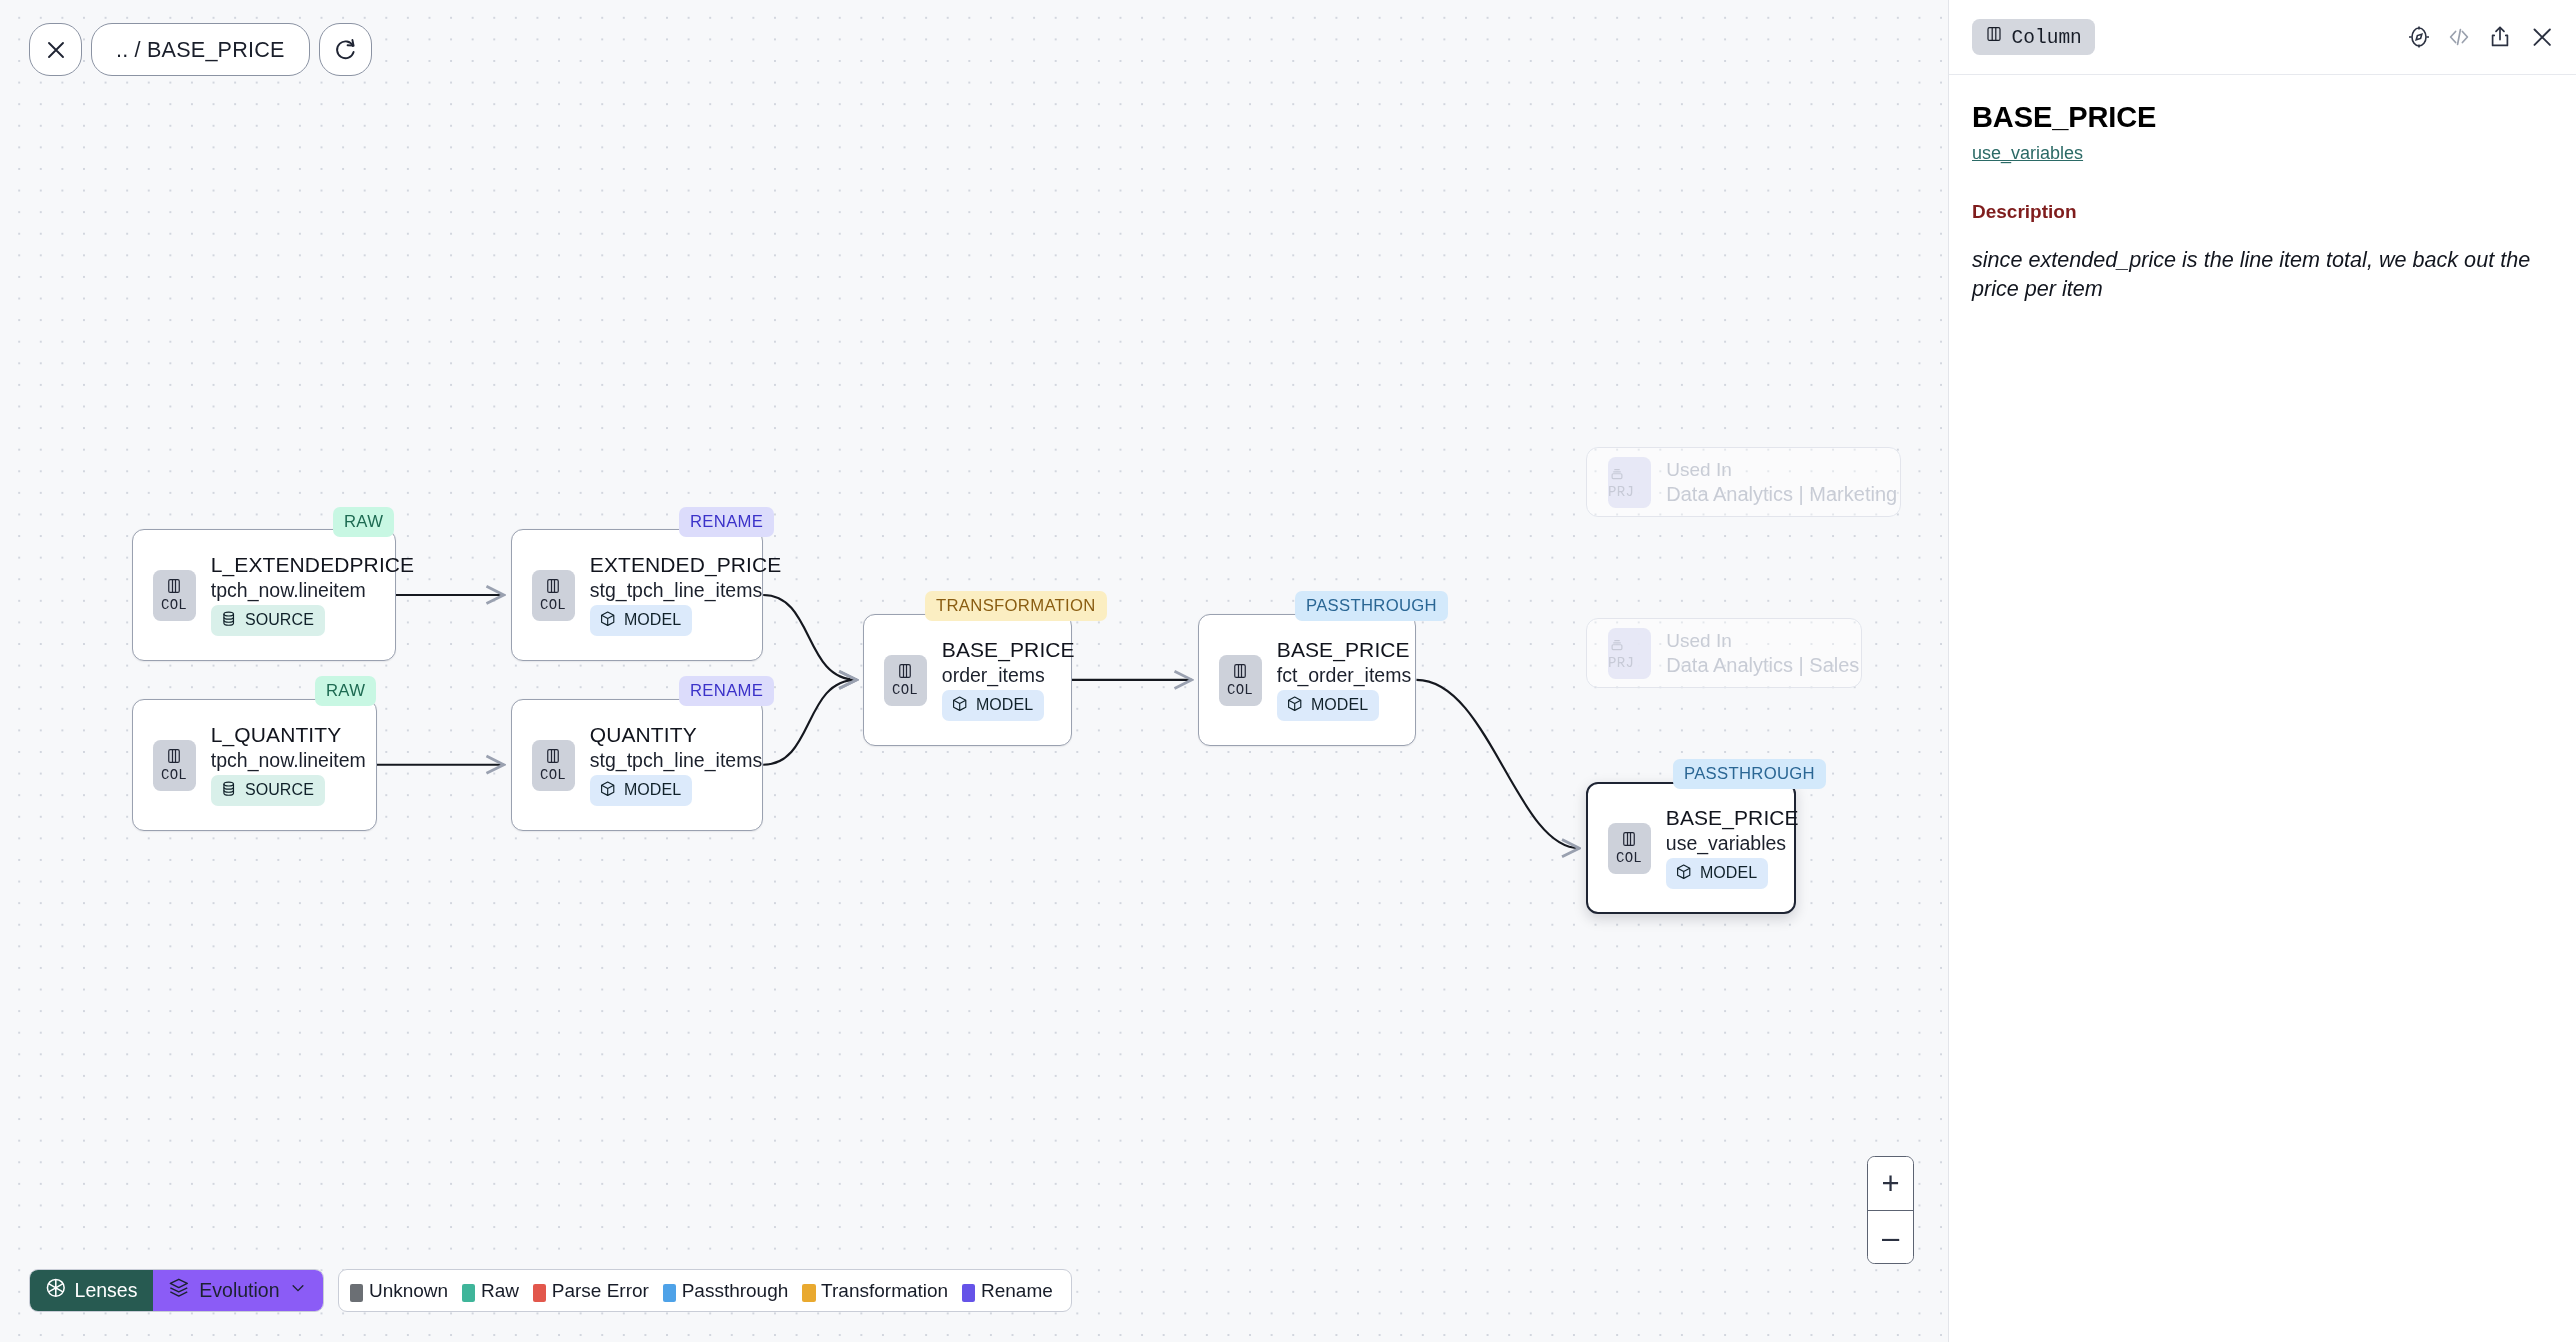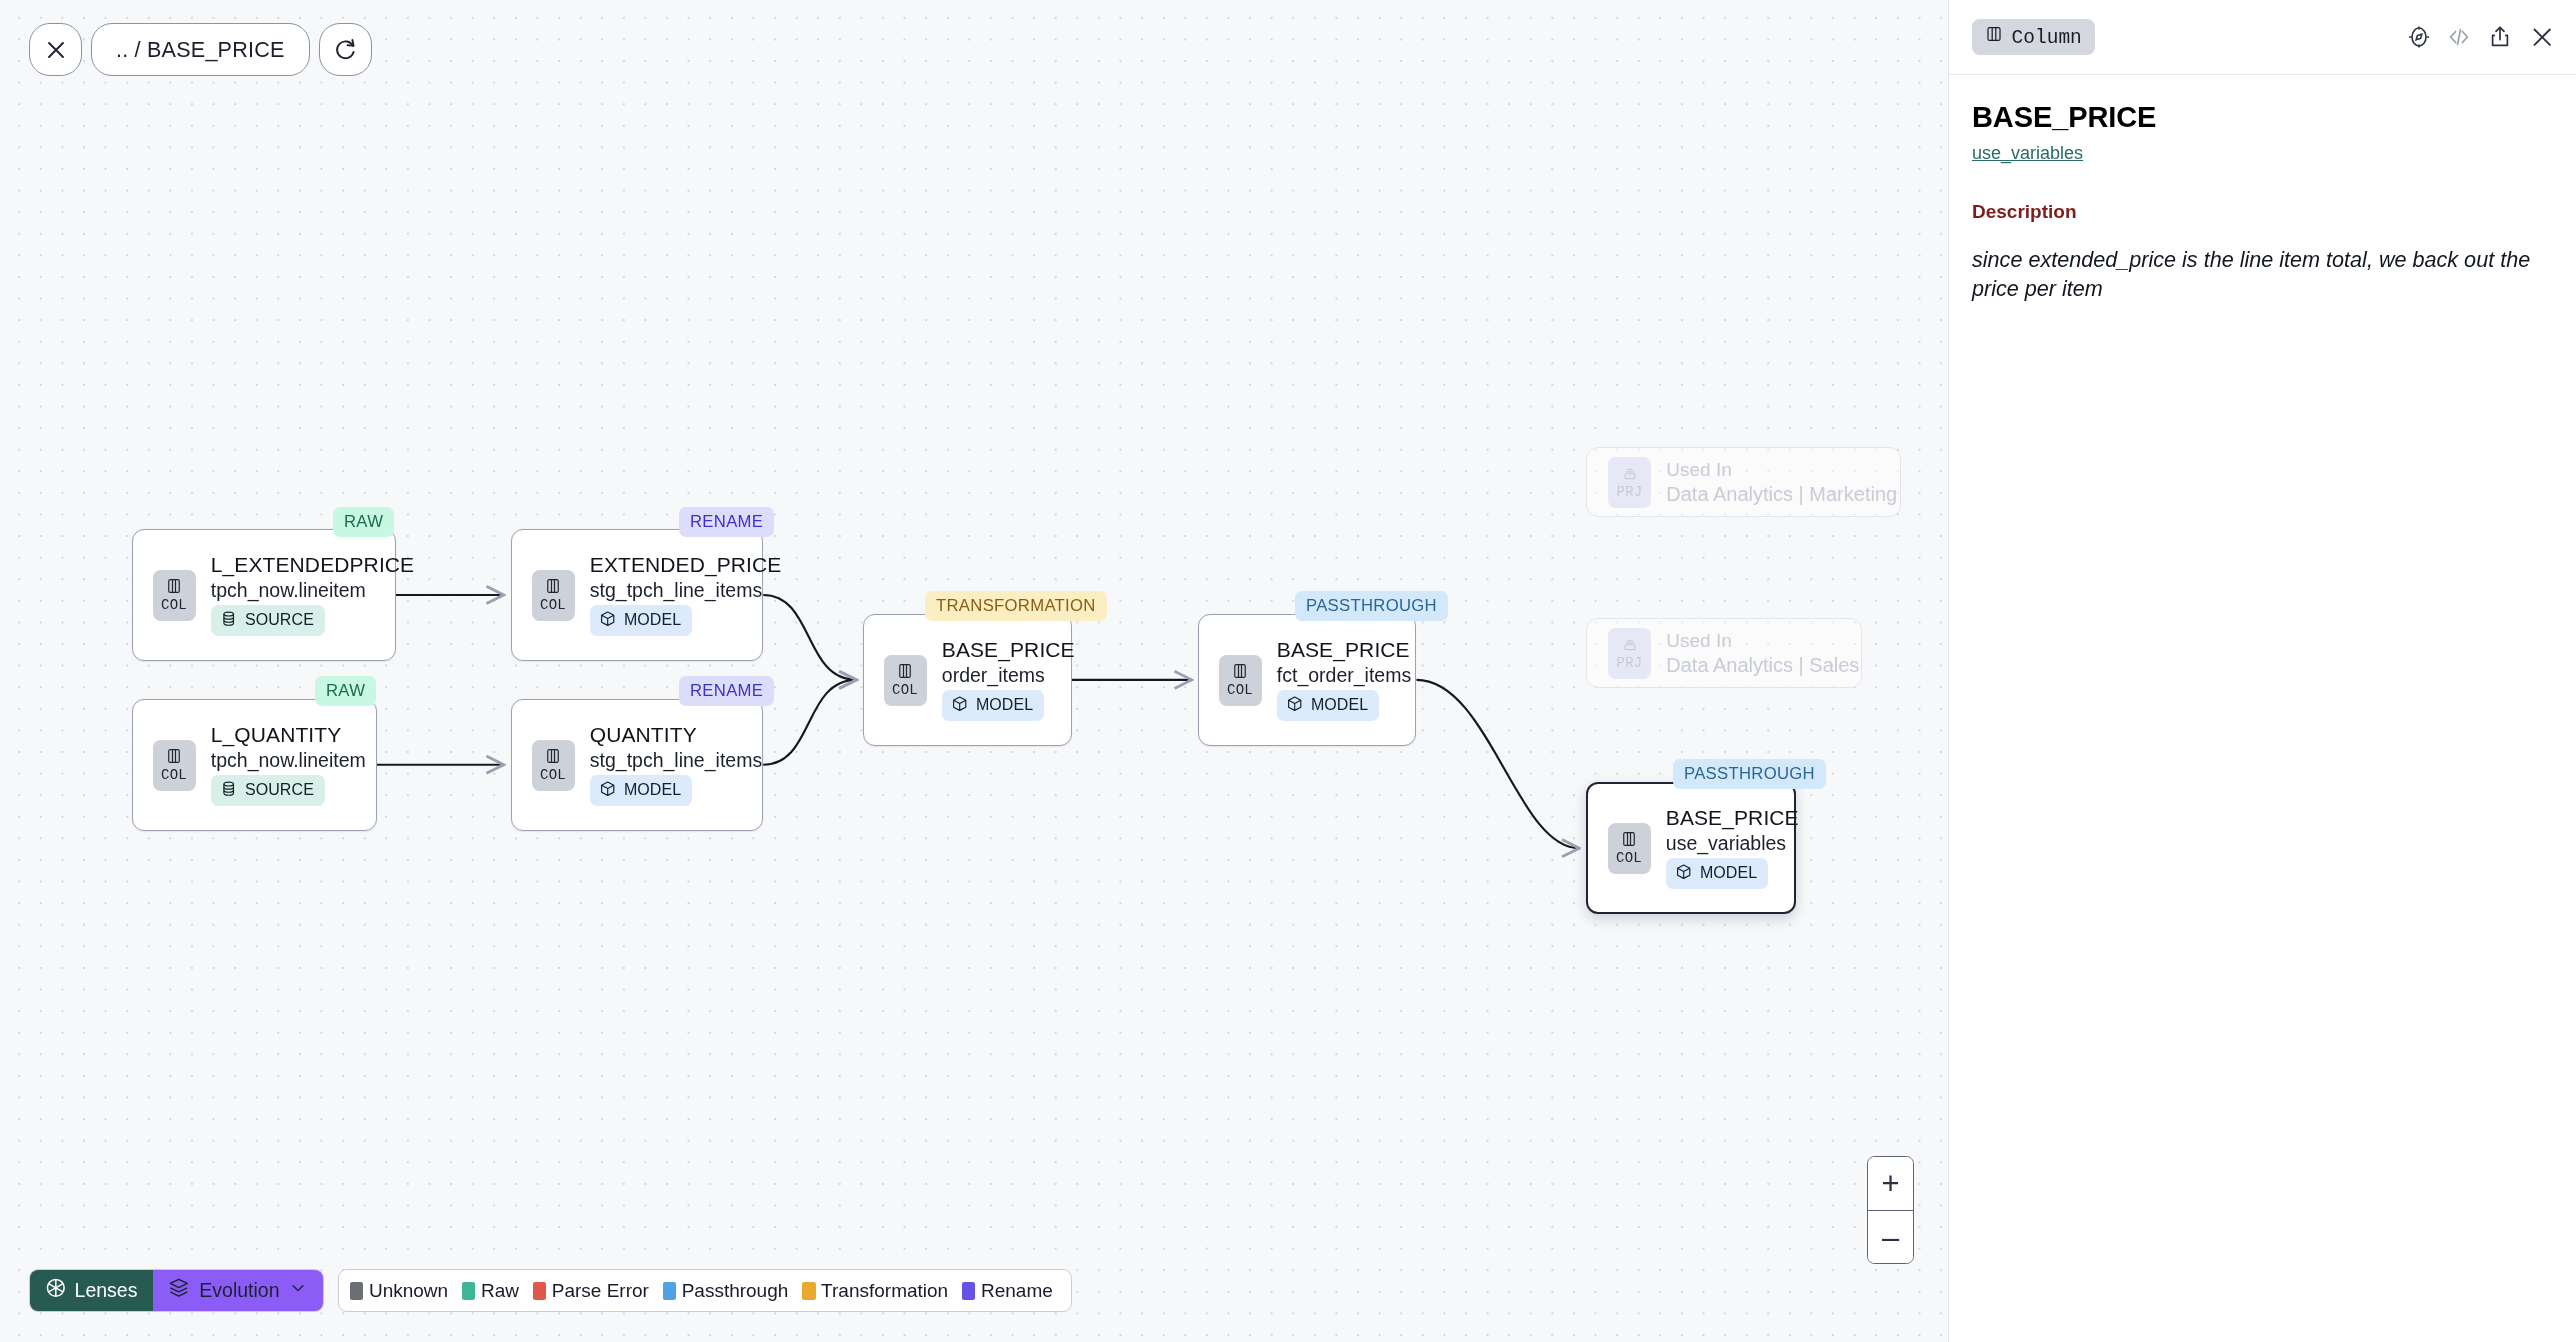--- a/index.html
+++ b/index.html
@@ -89,21 +89,21 @@
     border: 1.1px solid #e2e5ec;
     border-radius: 12px;
     background: rgba(255,255,255,.42);
     display: flex; align-items: center; padding-left: 21px;
     z-index: 8;
     opacity: .95;
   }
   .ghost-kind {
     width: 43px; height: 51px; border-radius: 7.7px;
     background: #e7e8f6; color: #c5c8d6;
-    display: flex; flex-direction: column; align-items: center; justify-content: center;
+    display: flex; flex-direction: column; justify-content: center;
     flex: none;
   }
   .ghost-kind .kind-label { font-size: 14px; font-family: "Liberation Mono", monospace; letter-spacing: 0.3px; }
   .ghost-body { margin-left: 15.3px; display: flex; flex-direction: column; gap: 5.6px; }
   .ghost-top { font-size: 19px; color: #c6cad4; line-height: 1; }
   .ghost-bot { font-size: 20px; color: #c6cad4; line-height: 1; white-space: nowrap; }
 
   
   .edges { position: absolute; inset: 0; width: 1948px; height: 1343px; z-index: 10; pointer-events: none; }
 
@@ -121,21 +121,21 @@
   .evo-btn {
     background: #8b5cf6; color: #1c2230;
     display: flex; align-items: center; gap: 9.7px;
     padding: 0 15.3px; font-size: 19.5px; cursor: pointer;
   }
   .legend {
     display: flex; align-items: center; gap: 7px;
     height: 43px; padding: 0 11px;
     background: #ffffff; border: 1.1px solid #c9cdd7; border-radius: 9px;
   }
-  .leg-item { display: flex; align-items: center; gap: 5.6px; font-size: 19px; color: #171c28; white-space: nowrap; padding-right: 7px; }
+  .leg-item { display: flex; align-items: flex-end; gap: 5.6px; font-size: 19px; color: #171c28; white-space: nowrap; padding-right: 7px; }
   .leg-sw { width: 13.2px; height: 18px; border-radius: 2.1px; flex: none; }
 
   
   .zoomctl {
     position: absolute; right: 34px; bottom: 79px;
     width: 47px; background: #ffffff;
     border: 1.1px solid #5c6372; border-radius: 7.7px;
     display: flex; flex-direction: column; z-index: 30; overflow: hidden;
   }
   .zoomctl button {

